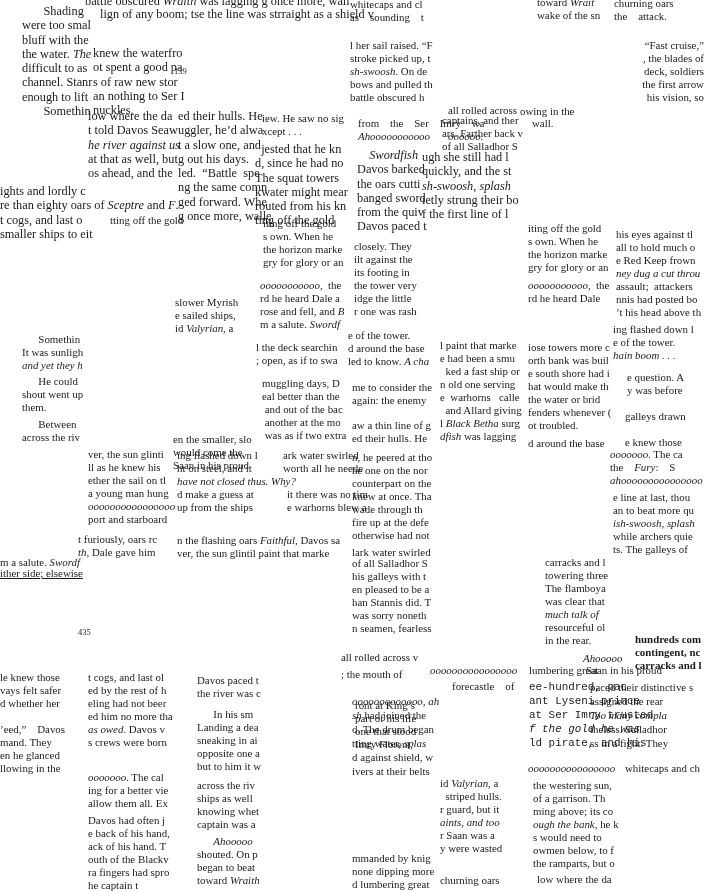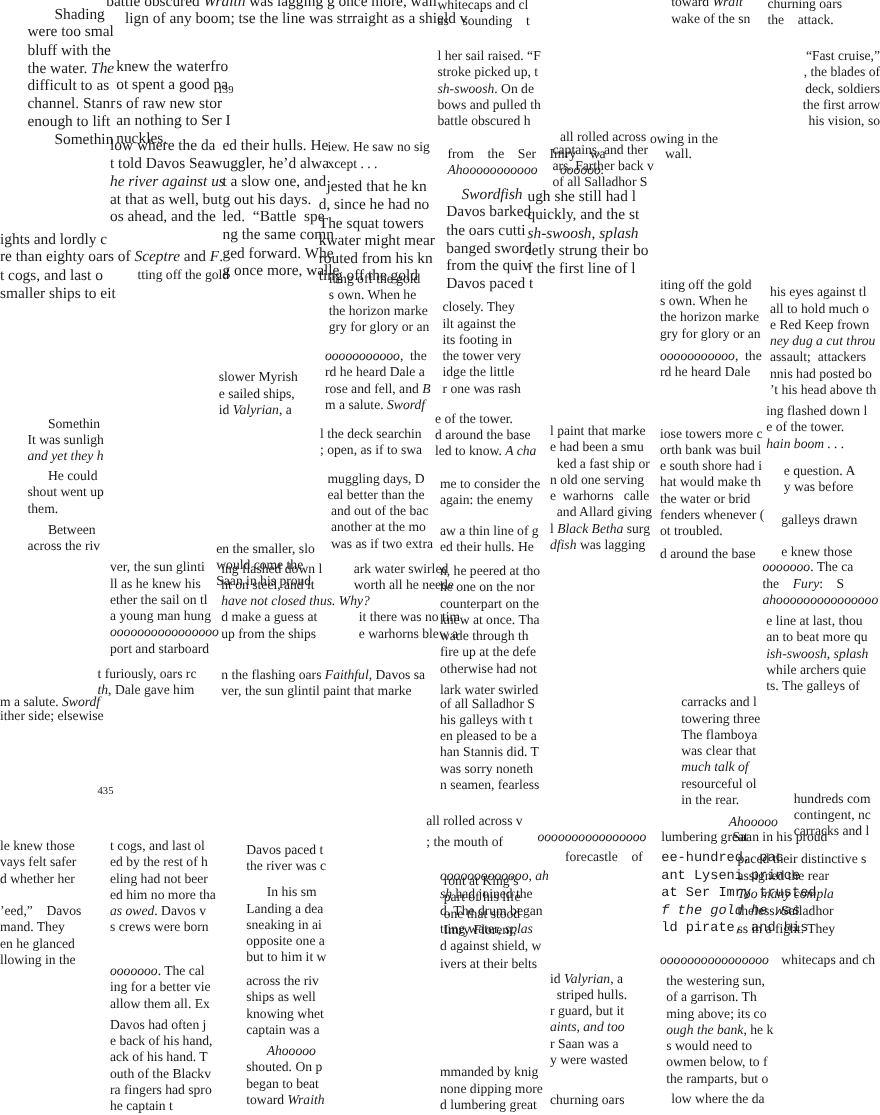--- a/index.html
+++ b/index.html
@@ -60,31 +60,31 @@
     <div class="frag b" style="left: 528px; top: 437px;"><div><span>d around the base</span></div></div>
     <div class="frag b" style="left: 616px; top: 228px;"><div><span>his eyes against tl</span></div><div><span>all to hold much o</span></div><div><span>e Red Keep frown</span></div><div><span class="it">ney dug a cut throu</span></div><div><span>assault;  attackers</span></div><div><span>nnis had posted bo</span></div><div><span>’t his head above th</span></div></div>
     <div class="frag b" style="left: 613px; top: 323px;"><div><span>ing flashed down l</span></div><div><span>e of the tower.</span></div><div><span class="it">hain boom . . .</span></div></div>
     <div class="frag b" style="left: 627px; top: 371px;"><div><span>e question. A</span></div><div><span>y was before</span></div></div>
     <div class="frag b" style="left: 625px; top: 410px;"><div><span>galleys drawn</span></div><div>&nbsp;</div><div><span>e knew those</span></div></div>
     <div class="frag b" style="left: 610px; top: 448px;"><div><span class="it">ooooooo</span><span>. The ca</span></div><div><span>the    </span><span class="it">Fury</span><span>:    S</span></div><div><span class="it">ahooooooooooooooo</span></div></div>
     <div class="frag b" style="left: 613px; top: 491px;"><div><span>e line at last, thou</span></div><div><span>an to beat more qu</span></div><div><span class="it">ish-swoosh</span><span>, </span><span class="it">splash</span></div><div><span>while archers quie</span></div><div><span>ts. The galleys of</span></div></div>
     <div class="frag b" style="left: 88px; top: 448px;"><div><span>ver, the sun glinti</span></div><div><span>ll as he knew his</span></div><div><span>ether the sail on tl</span></div><div><span>a young man hung</span></div><div><span class="it">oooooooooooooooo</span></div><div><span>port and starboard</span></div></div>
     <div class="frag b" style="left: 78px; top: 533px;"><div><span>t furiously, oars rc</span></div><div><span class="it">th</span><span>, Dale gave him</span></div></div>
     <div class="frag b" style="left: 0px; top: 556px;"><div><span>m a salute. </span><span class="it">Swordf</span></div></div>
-    <div class="frag b" style="left: 0px; top: 567px;"><div><span>ither side; elsewise</span></div></div>
+    <div class="frag b" style="left: 0px; top: 567px; text-decoration: underline;"><div><span>ither side; elsewise</span></div></div>
     <div class="frag b" style="left: 177px; top: 449px;"><div><span>ing flashed down l</span></div><div><span>ht on steel, and it</span></div><div><span class="it">have not closed thus. Why?</span></div><div><span>d make a guess at</span></div><div><span>up from the ships</span></div></div>
     <div class="frag b" style="left: 283px; top: 449px;"><div><span>ark water swirled</span></div><div><span>worth all he neede</span></div></div>
     <div class="frag b" style="left: 287px; top: 488px;"><div><span>it there was no tim</span></div><div><span>e warhorns blew a</span></div></div>
     <div class="frag b" style="left: 177px; top: 534px;"><div><span>n the flashing oars </span><span class="it">Faithful</span><span>, Davos sa</span></div><div><span>ver, the sun glintil paint that marke</span></div></div>
     <div class="frag b" style="left: 352px; top: 451px;"><div><span>n, he peered at tho</span></div><div><span>he one on the nor</span></div><div><span>counterpart on the</span></div><div><span>knew at once. Tha</span></div><div><span>wade through th</span></div><div><span>fire up at the defe</span></div><div><span>otherwise had not</span></div></div>
     <div class="frag b" style="left: 352px; top: 546px;"><div><span>lark water swirled</span></div></div>
     <div class="frag b" style="left: 352px; top: 557px;"><div><span>of all Salladhor S</span></div><div><span>his galleys with t</span></div><div><span>en pleased to be a</span></div><div><span>han Stannis did. T</span></div><div><span>was sorry noneth</span></div><div><span>n seamen, fearless</span></div></div>
     <div class="frag b" style="left: 545px; top: 556px;"><div><span>carracks and l</span></div><div><span>towering three</span></div><div><span>The flamboya</span></div><div><span>was clear that</span></div><div><span class="it">much talk of</span></div><div><span>resourceful ol</span></div><div><span>in the rear.</span></div></div>
     <div class="frag b" style="left: 583px; top: 652px;"><div><span class="it">Ahooooo</span></div></div>
-    <div class="frag b" style="left: 635px; top: 633px;"><div><span>hundreds com</span></div><div><span>contingent, nc</span></div><div><span>carracks and l</span></div></div>
+    <div class="frag b" style="left: 635px; top: 633px; font-weight: bold;"><div><span>hundreds com</span></div><div><span>contingent, nc</span></div><div><span>carracks and l</span></div></div>
     <div class="frag b" style="left: 341px; top: 651px;"><div><span>all rolled across v</span></div></div>
     <div class="frag b" style="left: 341px; top: 668px;"><div><span>; the mouth of</span></div></div>
     <div class="frag pg" style="left: 78px; top: 627px;"><div><span>435</span></div></div>
     <div class="frag b" style="left: 355px; top: 699px;"><div><span>ront at King’s</span></div><div><span>part of his life</span></div><div><span>one that stood</span></div><div><span>Imry Florent,</span></div></div>
     <div class="frag b" style="left: 0px; top: 671px;"><div><span>le knew those</span></div><div><span>vays felt safer</span></div><div><span>d whether her</span></div><div>&nbsp;</div><div><span>’eed,”    Davos</span></div><div><span>mand. They</span></div><div><span>en he glanced</span></div><div><span>llowing in the</span></div></div>
     <div class="frag b" style="left: 88px; top: 671px;"><div><span>t cogs, and last ol</span></div><div><span>ed by the rest of h</span></div><div><span>eling had not beer</span></div><div><span>ed him no more tha</span></div><div><span class="it">as owed</span><span>. Davos v</span></div><div><span>s crews were born</span></div></div>
     <div class="frag b" style="left: 88px; top: 771px;"><div><span class="it">ooooooo</span><span>. The cal</span></div><div><span>ing for a better vie</span></div><div><span>allow them all. Ex</span></div></div>
     <div class="frag b" style="left: 88px; top: 814px;"><div><span>Davos had often j</span></div><div><span>e back of his hand,</span></div><div><span>ack of his hand. T</span></div><div><span>outh of the Blackv</span></div><div><span>ra fingers had spro</span></div><div><span>he captain t</span></div></div>
     <div class="frag b" style="left: 197px; top: 674px;"><div><span>Davos paced t</span></div><div><span>the river was c</span></div></div>
     <div class="frag b" style="left: 197px; top: 708px;"><div><span>      In his sm</span></div><div><span>Landing a dea</span></div><div><span>sneaking in ai</span></div><div><span>opposite one a</span></div><div><span>but to him it w</span></div></div>

